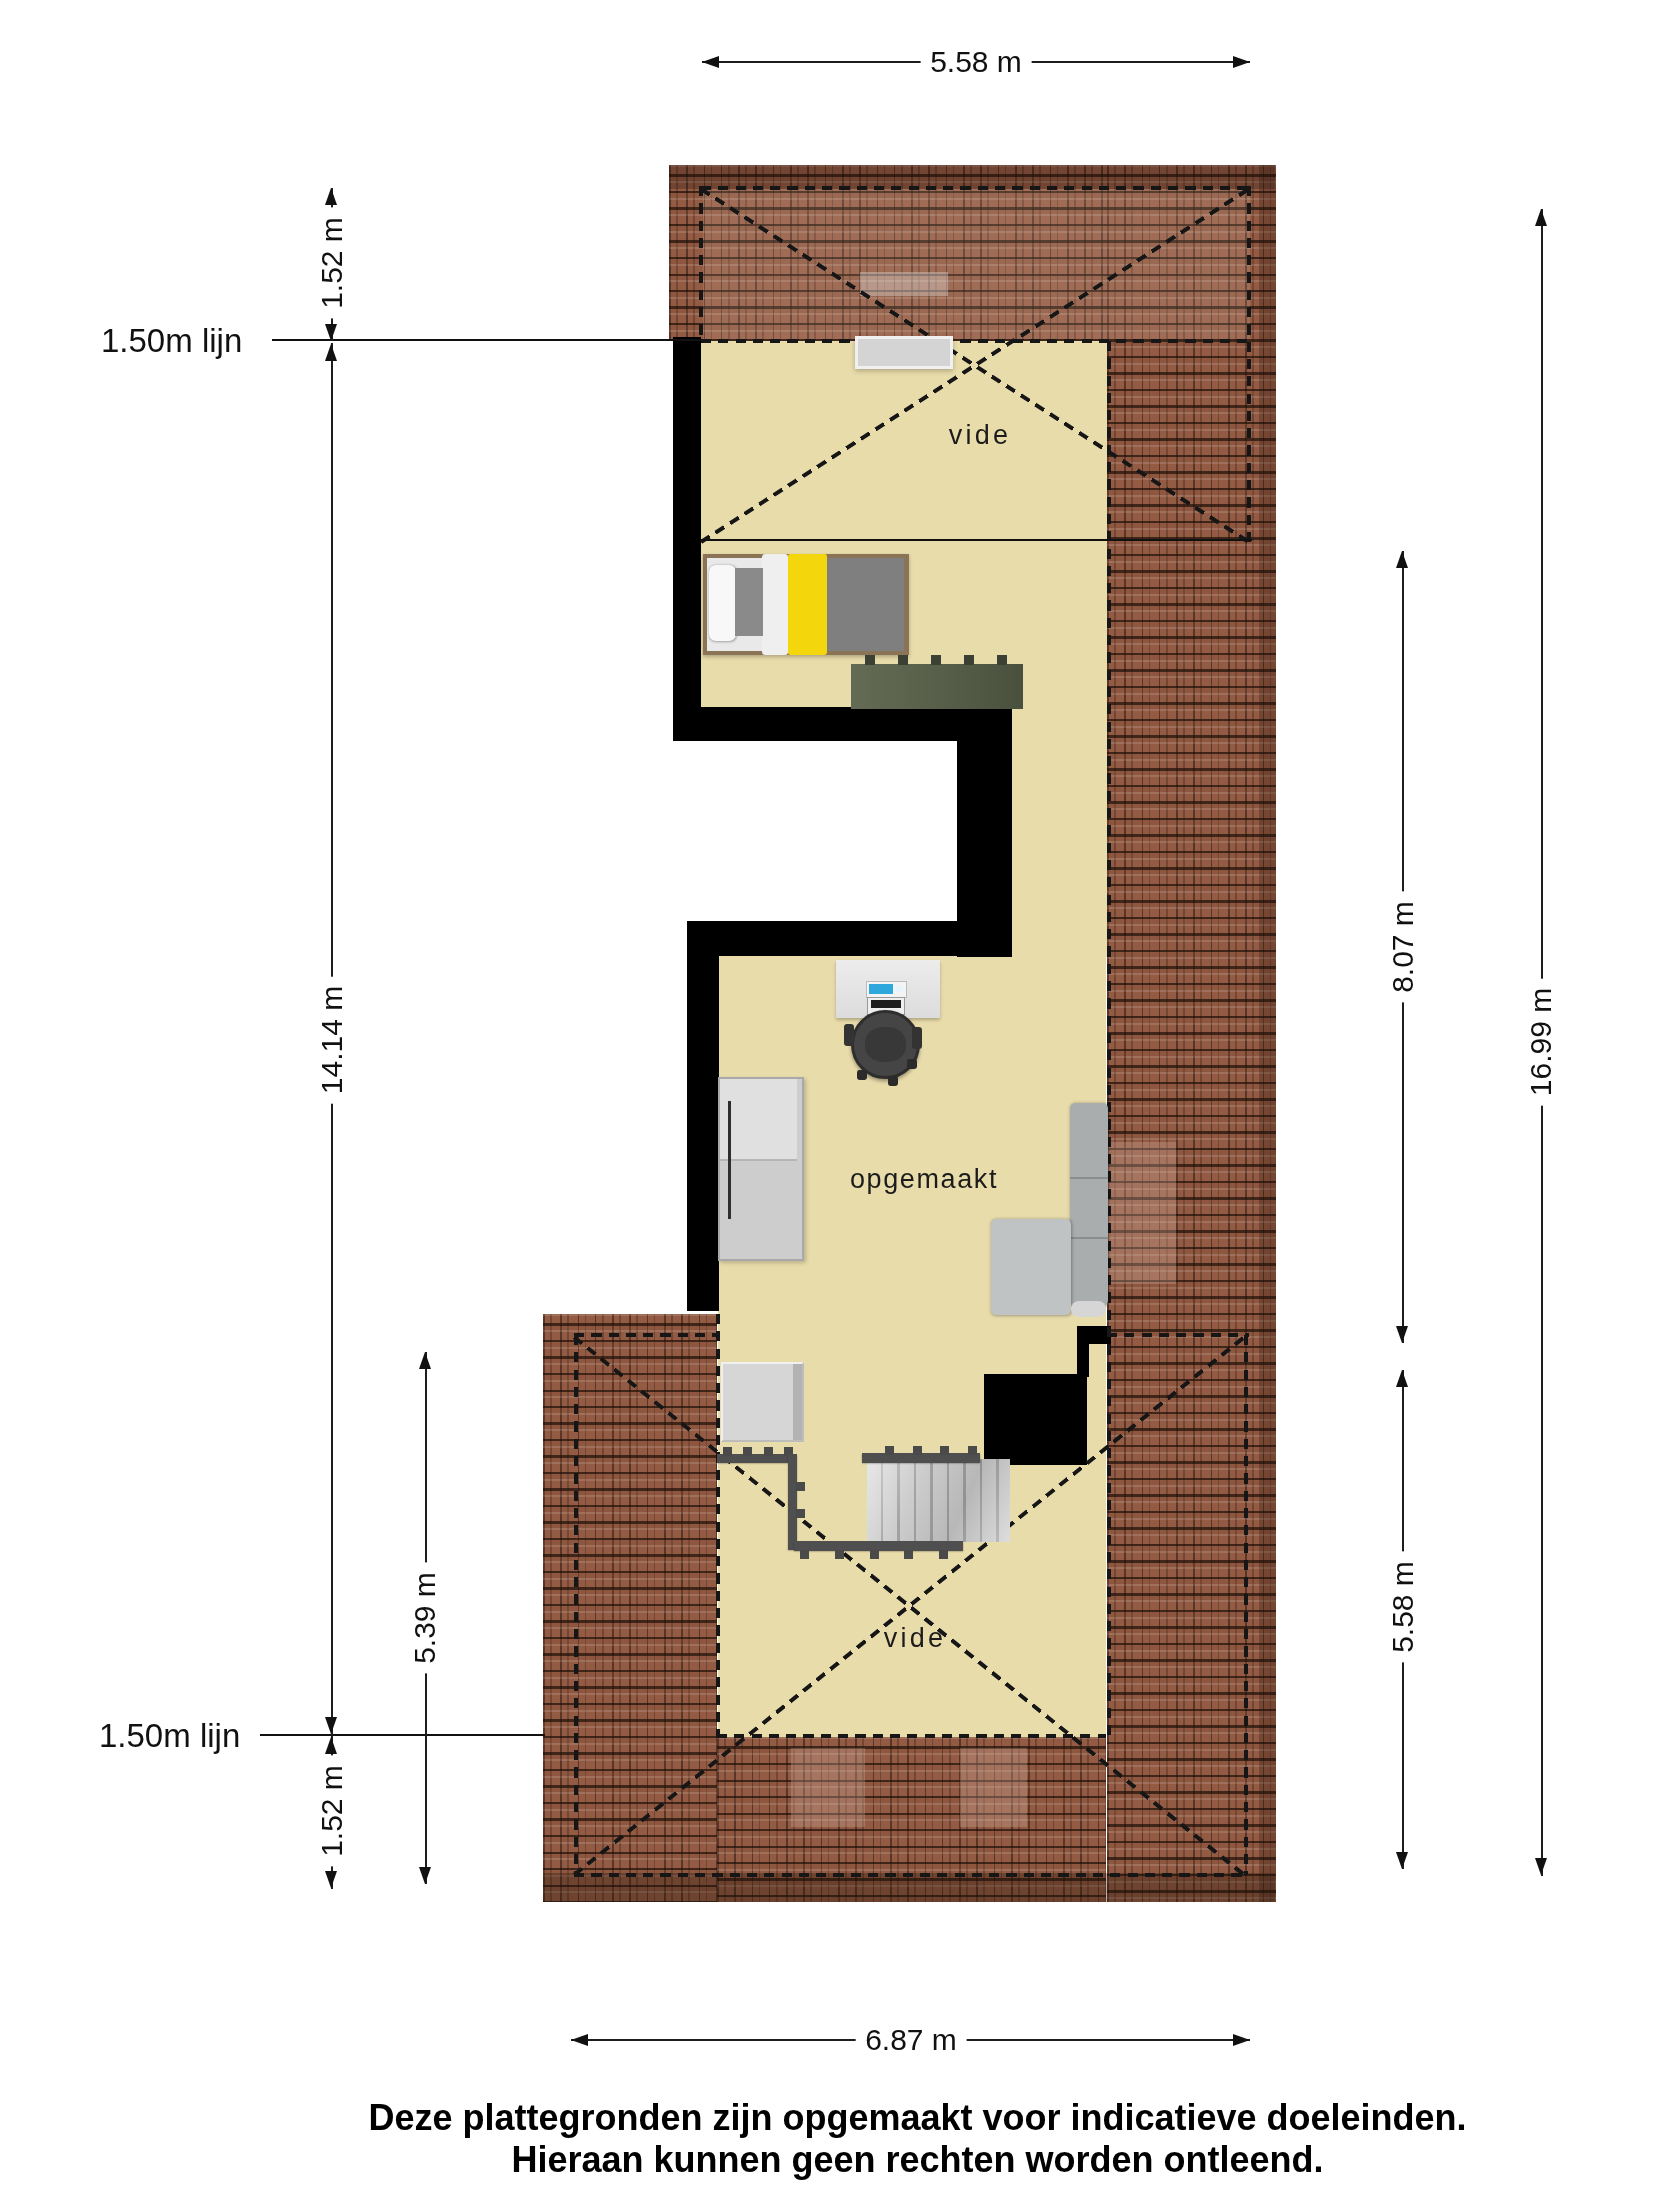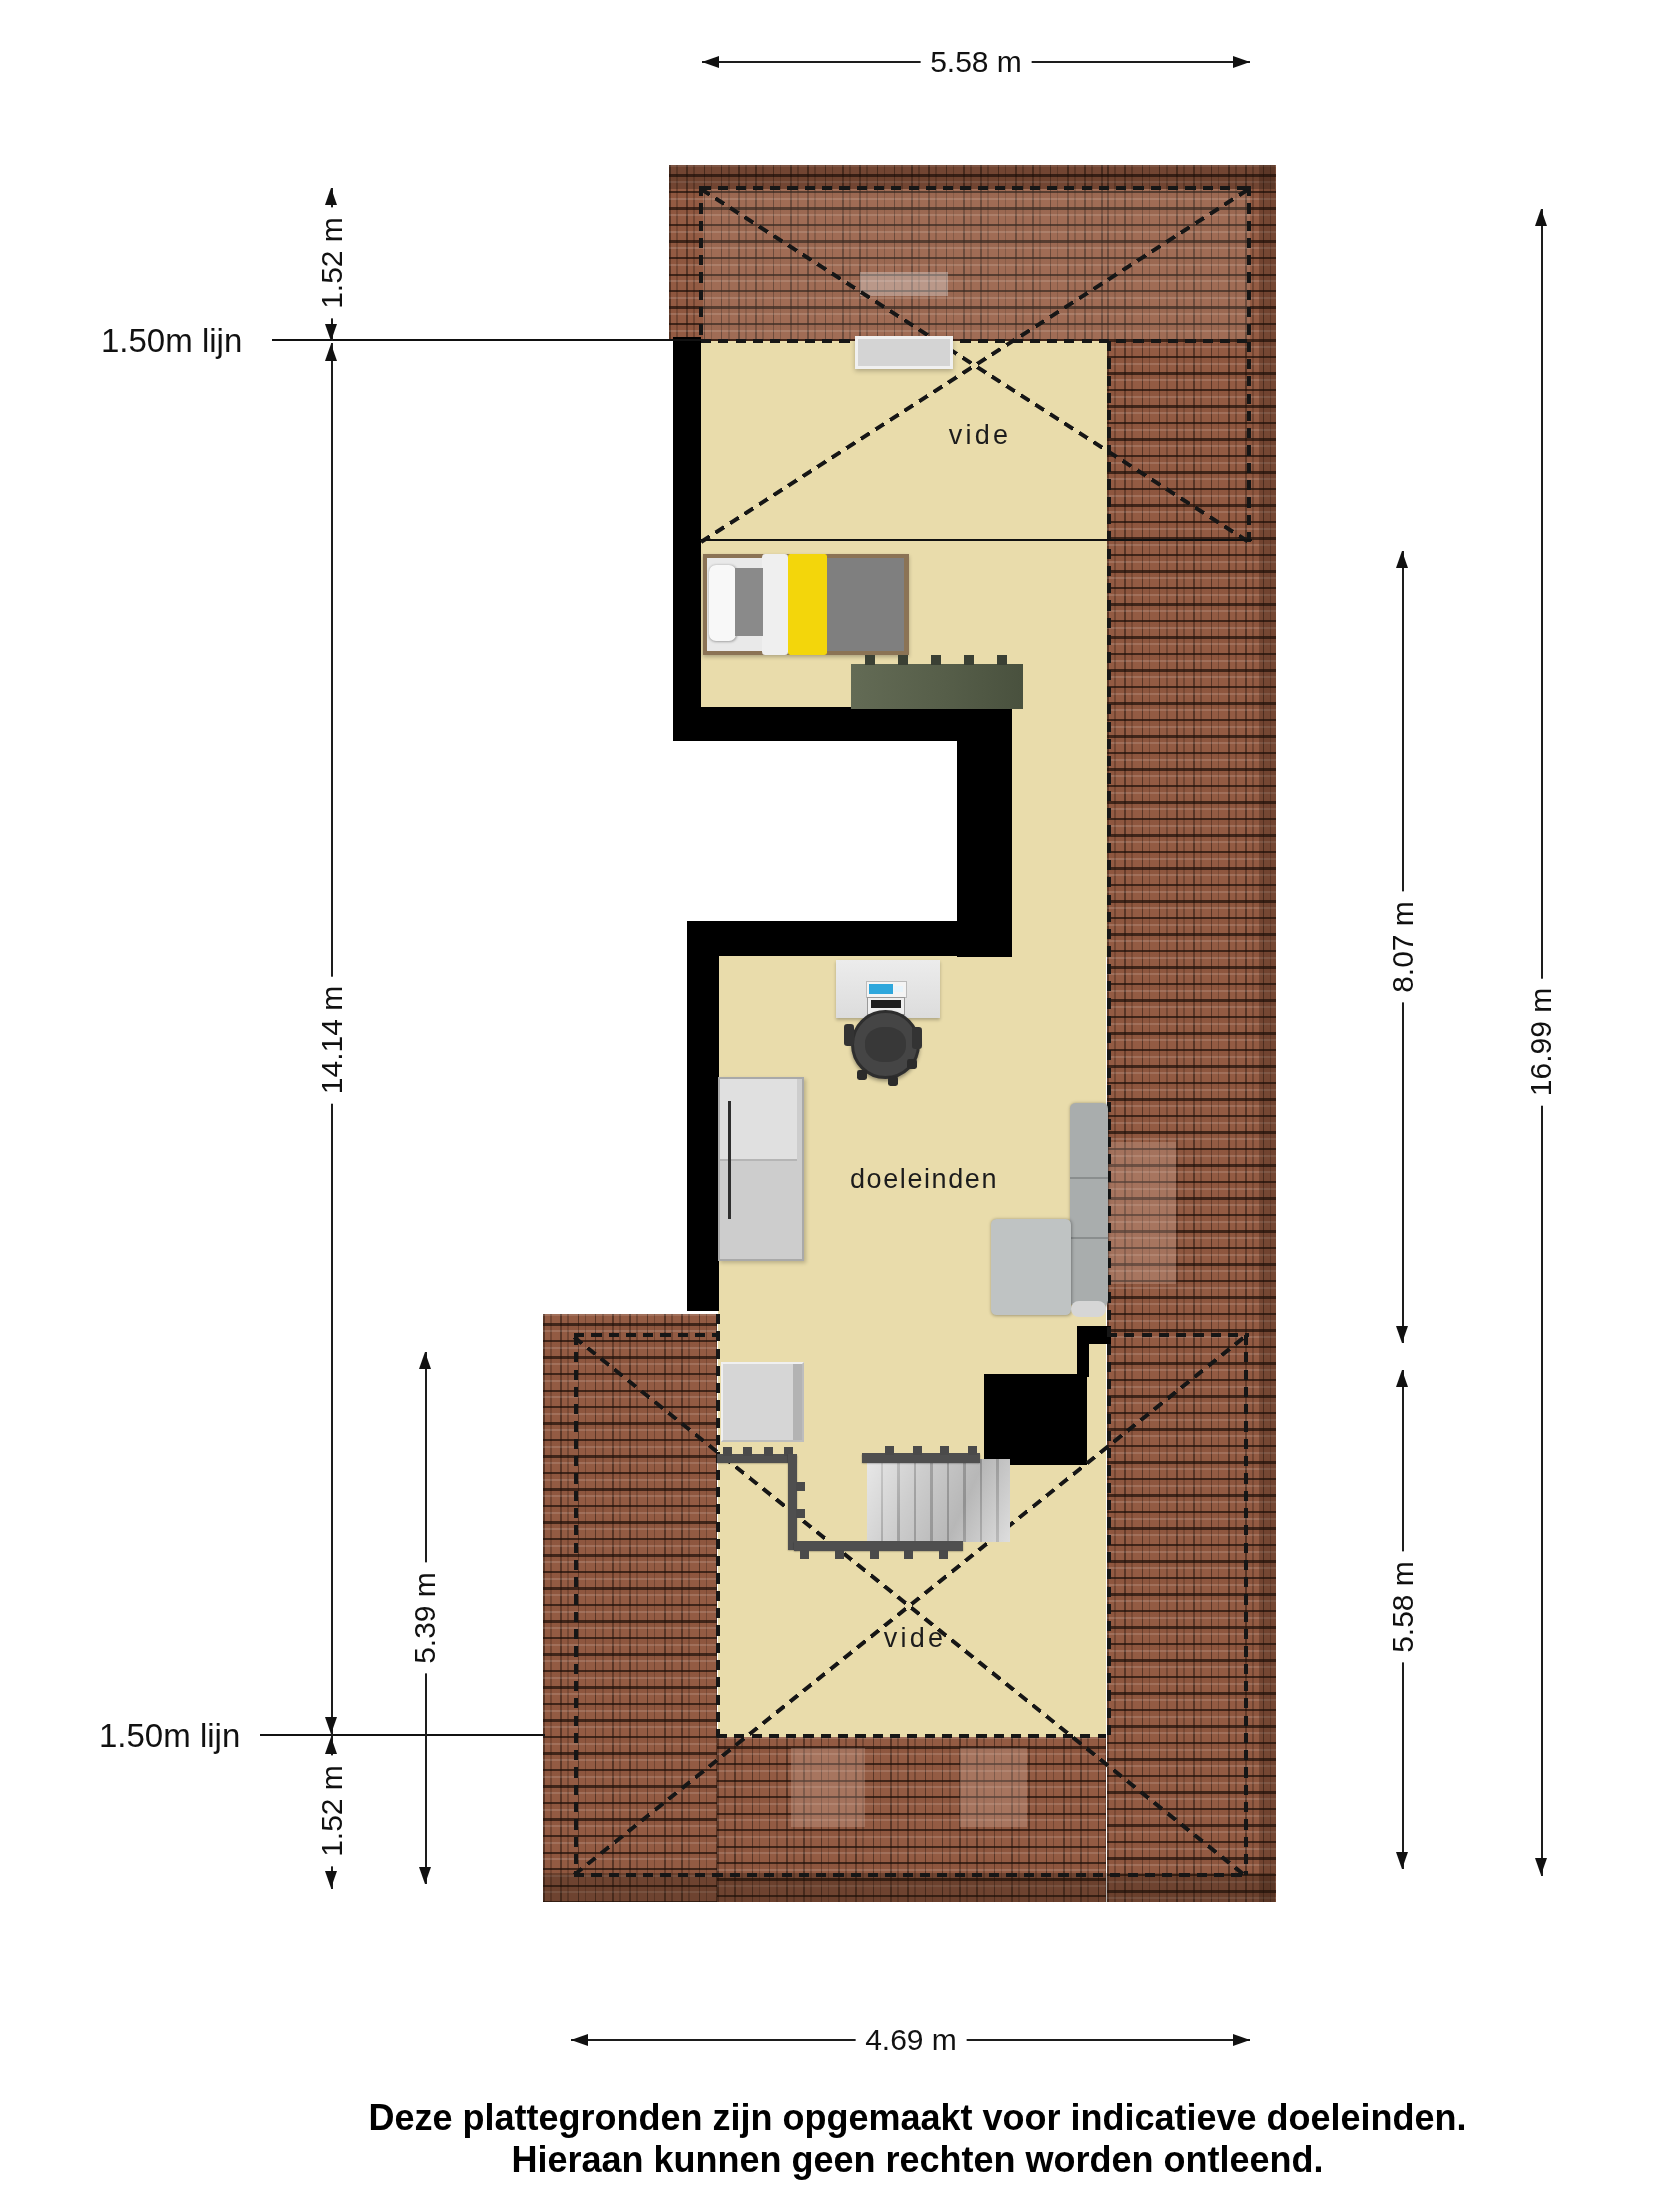--- a/index.html
+++ b/index.html
@@ -170,21 +170,21 @@
   <div class="abs post" style="left:940px;top:1446px;"></div>
   <div class="abs post" style="left:968px;top:1446px;"></div>
   <div class="abs rail" style="left:794px;top:1541px;width:169px;height:9.5px;"></div>
   <div class="abs post" style="left:800px;top:1550px;"></div>
   <div class="abs post" style="left:835px;top:1550px;"></div>
   <div class="abs post" style="left:870px;top:1550px;"></div>
   <div class="abs post" style="left:904px;top:1550px;"></div>
   <div class="abs post" style="left:939px;top:1550px;"></div>
 
   <div class="abs room-lab" style="left:980px;top:435px;">vide</div>
-  <div class="abs room-lab" style="left:924px;top:1179px;letter-spacing:1.6px;">doeleinden</div>
+  <div class="abs room-lab" style="left:924px;top:1179px;letter-spacing:1.6px;">opgemaakt</div>
   <div class="abs room-lab" style="left:915px;top:1638px;">vide</div>
 
   <div class="abs thin" style="left:272px;top:339px;width:429px;height:2.4px;"></div>
   <div class="abs lijn-lab" style="left:101px;top:341px;">1.50m lijn</div>
   <div class="abs thin" style="left:260px;top:1734px;width:285px;height:2.4px;"></div>
   <div class="abs lijn-lab" style="left:99px;top:1736px;">1.50m lijn</div>
 
   <div class="abs dim" style="left:702px;top:61px;width:548px;height:1.6px;"></div>
   <div class="abs ah ah-lf" style="left:702px;top:56px;"></div>
   <div class="abs ah ah-rt" style="left:1233px;top:56px;"></div>
@@ -221,19 +221,19 @@
   <div class="abs dlab rot" style="left:1403px;top:1607px;">5.58 m</div>
 
   <div class="abs dim" style="left:1541px;top:209px;width:1.6px;height:1667px;"></div>
   <div class="abs ah ah-up" style="left:1535px;top:209px;"></div>
   <div class="abs ah ah-dn" style="left:1535px;top:1858px;"></div>
   <div class="abs dlab rot" style="left:1541px;top:1042px;">16.99 m</div>
 
   <div class="abs dim" style="left:571px;top:2039px;width:679px;height:1.6px;"></div>
   <div class="abs ah ah-lf" style="left:571px;top:2034px;"></div>
   <div class="abs ah ah-rt" style="left:1233px;top:2034px;"></div>
-  <div class="abs dlab" style="left:911px;top:2040px;">4.69 m</div>
+  <div class="abs dlab" style="left:911px;top:2040px;">6.87 m</div>
 
   <div class="abs footer-line" style="top:2097px;">Deze plattegronden zijn opgemaakt voor indicatieve doeleinden.</div>
   <div class="abs footer-line" style="top:2139px;">Hieraan kunnen geen rechten worden ontleend.</div>
 
 </div>
 
 
 </body></html>

